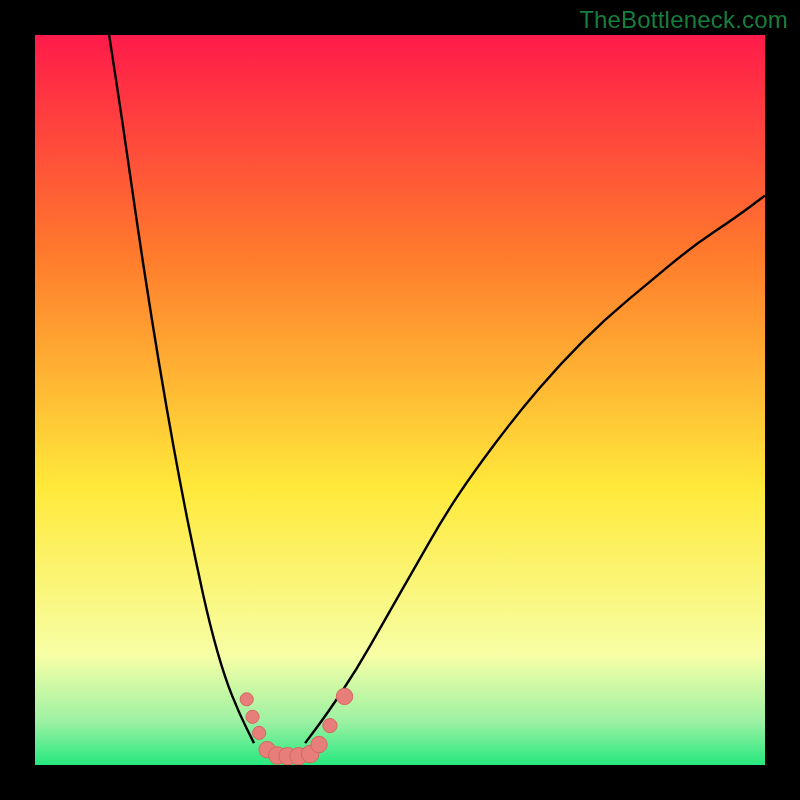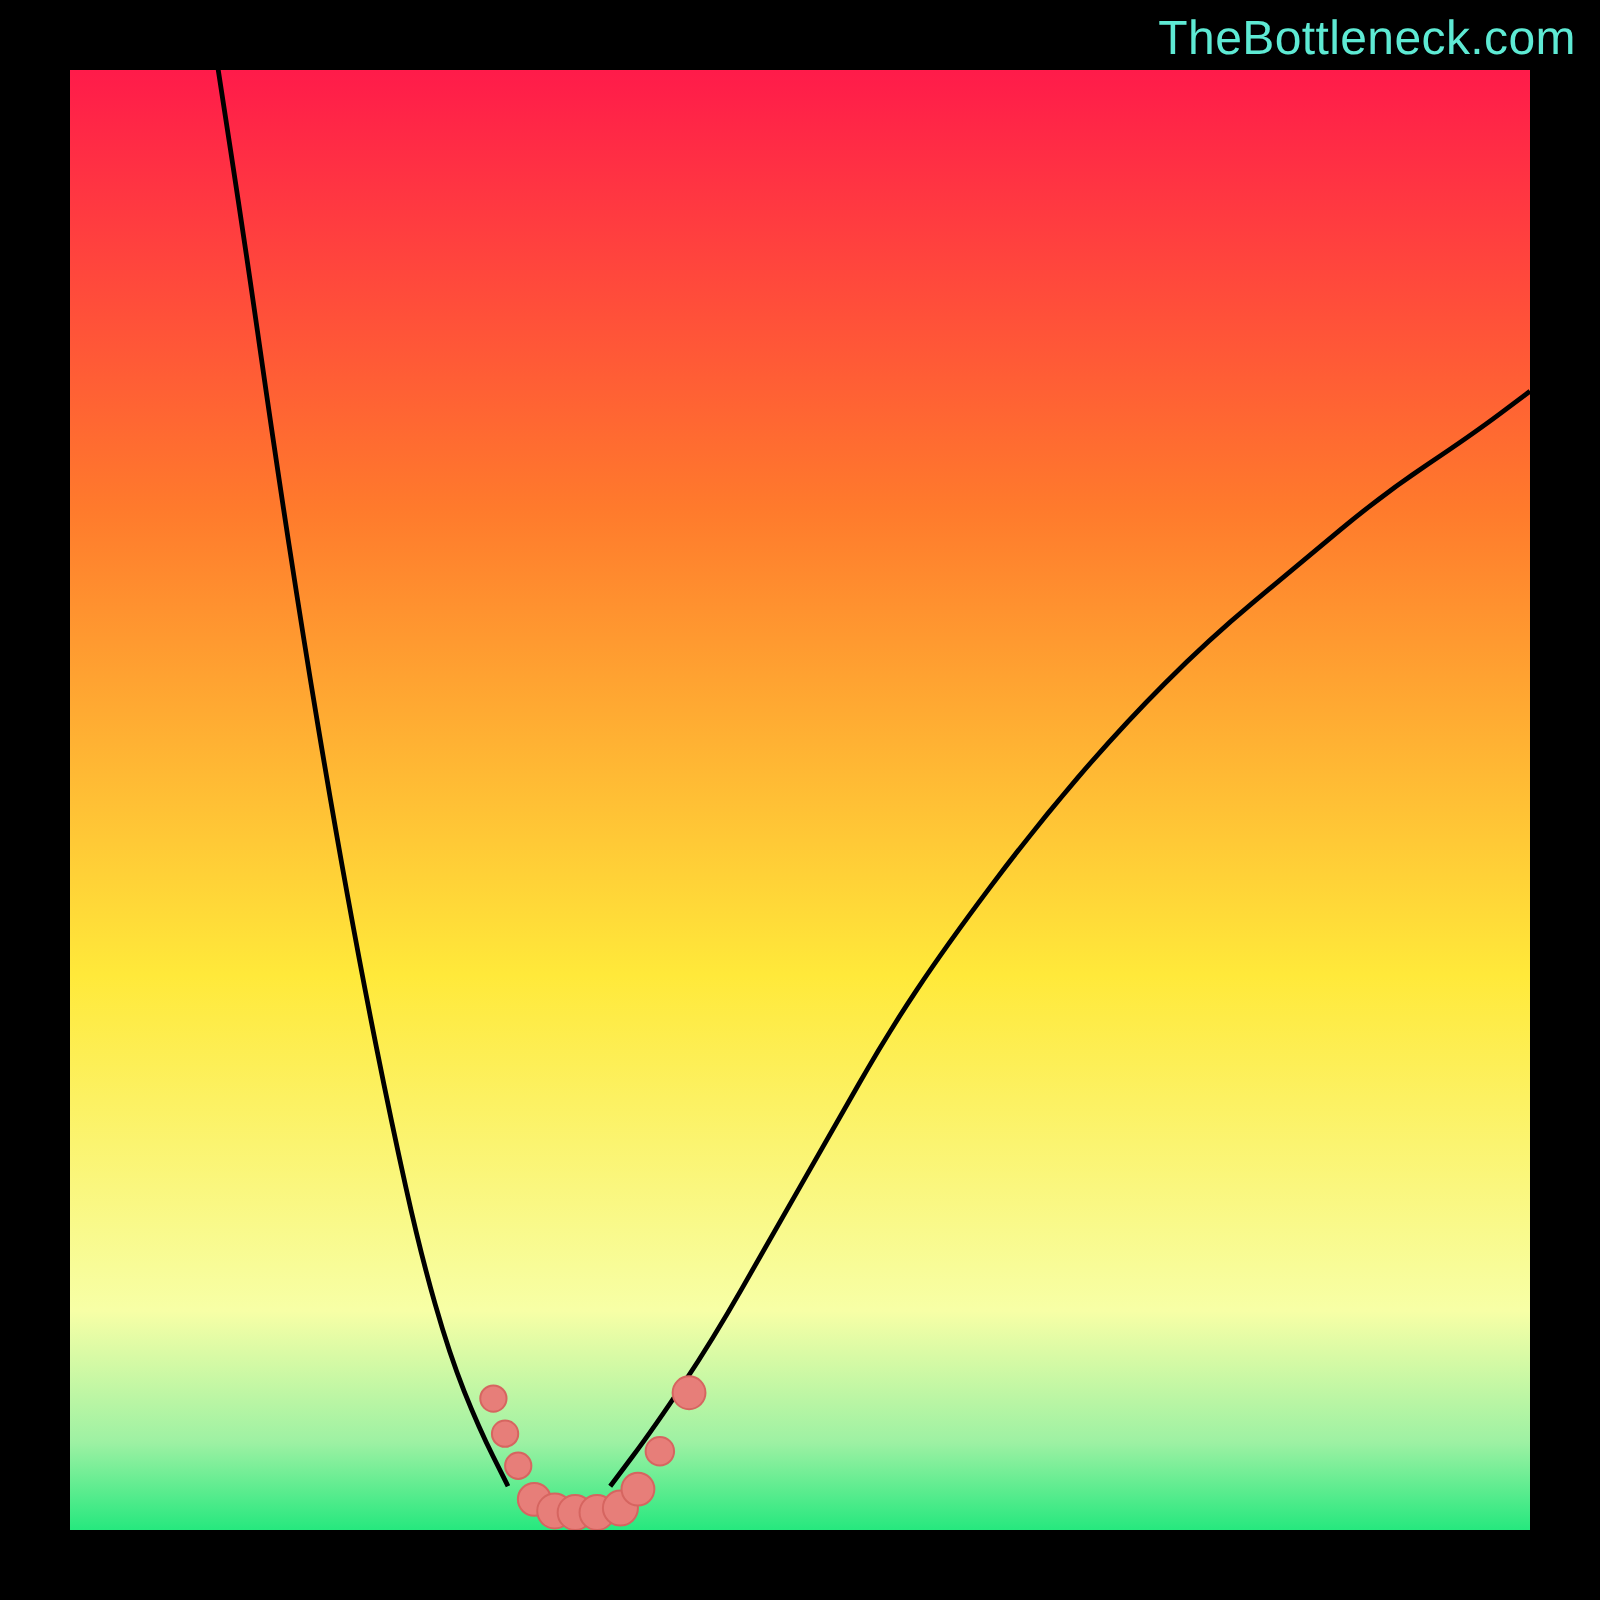--- a/index.html
+++ b/index.html
@@ -21,21 +21,21 @@
     position: absolute;
     left: 35px;
     top: 35px;
     width: 730px;
     height: 730px;
   }
   .watermark {
     position: absolute;
     top: 6px;
     right: 12px;
-    color: #5eead4;
+    color: #15803d;
     font-size: 24px;
     font-weight: 400;
     letter-spacing: 0.2px;
     user-select: none;
   }
 </style>
 </head>
 <body>
 
 <div class="frame">

